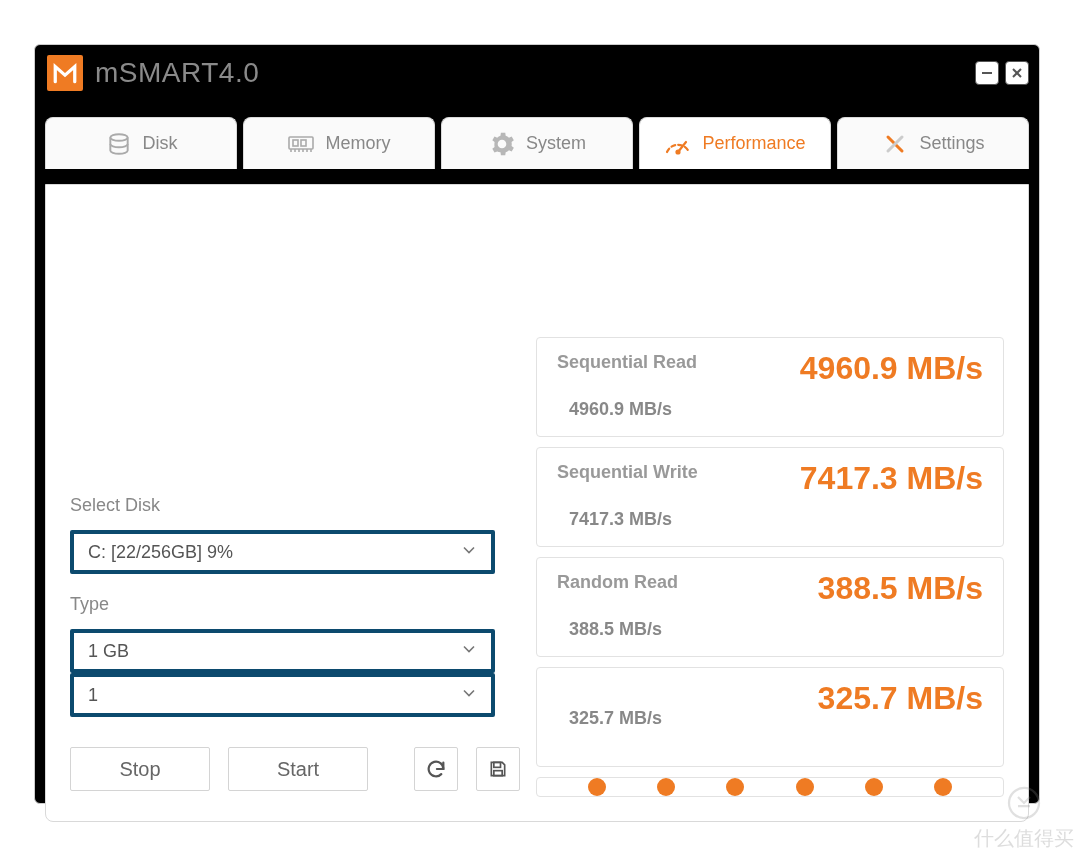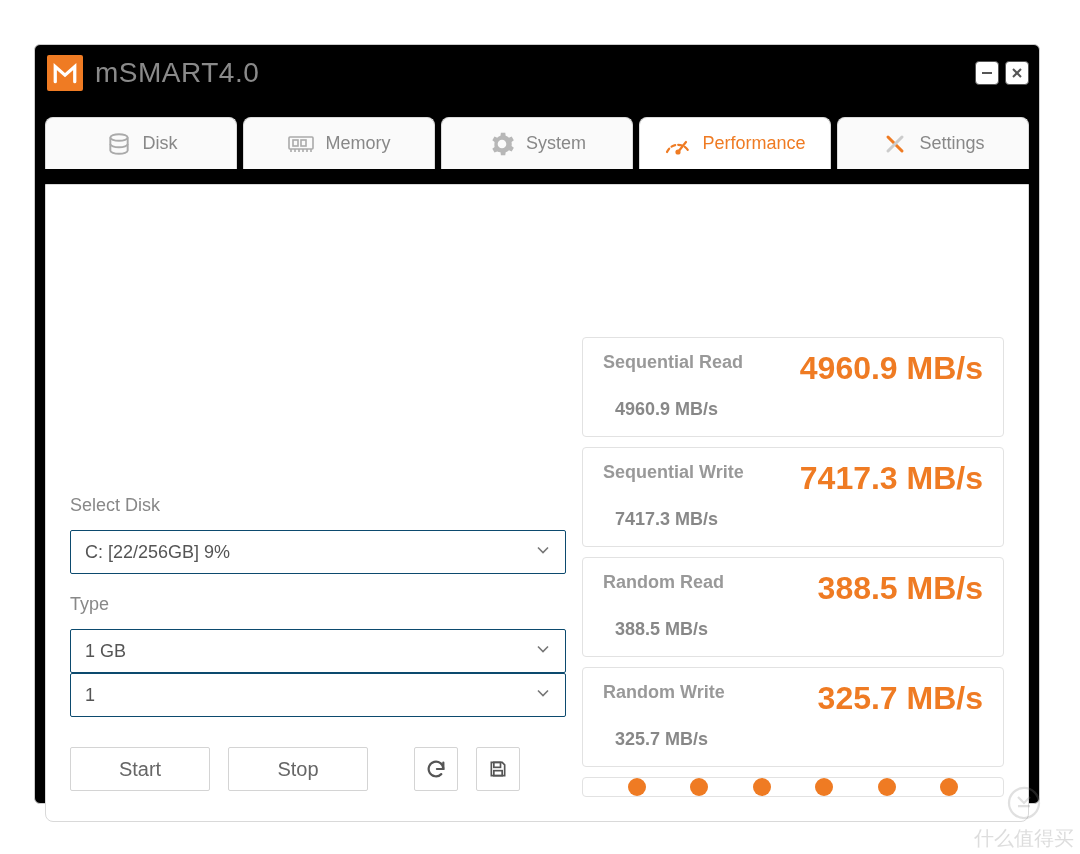--- a/index.html
+++ b/index.html
@@ -87,22 +87,22 @@
     background: #fff;
     align-items: flex-end;
   }
   .left-col { flex: 0 0 440px; display: flex; flex-direction: column; }
   .right-col { flex: 1; display: flex; flex-direction: column; gap: 10px; }
   .field-label {
     color: #888; font-size: 18px; margin-bottom: 14px; margin-top: 20px;
   }
   .field-label.first { margin-top: 0; }
   .select {
-    width: 496px; height: 44px;
-    border: 1px solid #0c4a6e;
+    width: 425px; height: 44px;
+    border: 4px solid #0c4a6e;
     border-radius: 2px;
     background: #fff;
     display: flex; align-items: center;
     padding: 0 14px;
     color: #555; font-size: 18px;
     position: relative;
     cursor: pointer;
   }
   .select .chev {
     position: absolute; right: 14px; top: 50%; transform: translateY(-50%);
@@ -288,22 +288,22 @@
       <div class="select">
         <span>1</span>
         <span class="chev">
           <svg width="16" height="16" viewBox="0 0 16 16">
               <path d="M3 6l5 5 5-5" fill="none" stroke="#777" stroke-width="1.6"></path>
             </svg>
         </span>
       </div>
 
       <div class="action-row">
+        <div class="btn">Stop</div>
         <div class="btn">Start</div>
-        <div class="btn">Stop</div>
         <div style="flex:0 0 10px"></div>
         <div class="icon-btn">
           <svg width="22" height="22" viewBox="0 0 24 24" fill="none" stroke="#555" stroke-width="2.4" stroke-linecap="round">
               <path d="M20 12a8 8 0 10-2.3 5.6"></path>
               <path d="M20 5v7h-7"></path>
             </svg>
         </div>
         <div class="icon-btn">
           <svg width="20" height="20" viewBox="0 0 24 24" fill="none" stroke="#555" stroke-width="2">
               <path d="M4 4h13l3 3v13H4z"></path>
@@ -324,21 +324,20 @@
         <div class="result-title">Sequential Write</div>
         <div class="result-value">7417.3 MB/s</div>
         <div class="result-sub">7417.3 MB/s</div>
       </div>
       <div class="result-card">
         <div class="result-title">Random Read</div>
         <div class="result-value">388.5 MB/s</div>
         <div class="result-sub">388.5 MB/s</div>
       </div>
       <div class="result-card">
-        <div class="result-title">Random Write</div>
         <div class="result-value">325.7 MB/s</div>
         <div class="result-sub">325.7 MB/s</div>
       </div>
       <div class="dot-card">
         <div class="dot"></div>
         <div class="dot"></div>
         <div class="dot"></div>
         <div class="dot"></div>
         <div class="dot"></div>
         <div class="dot"></div>

